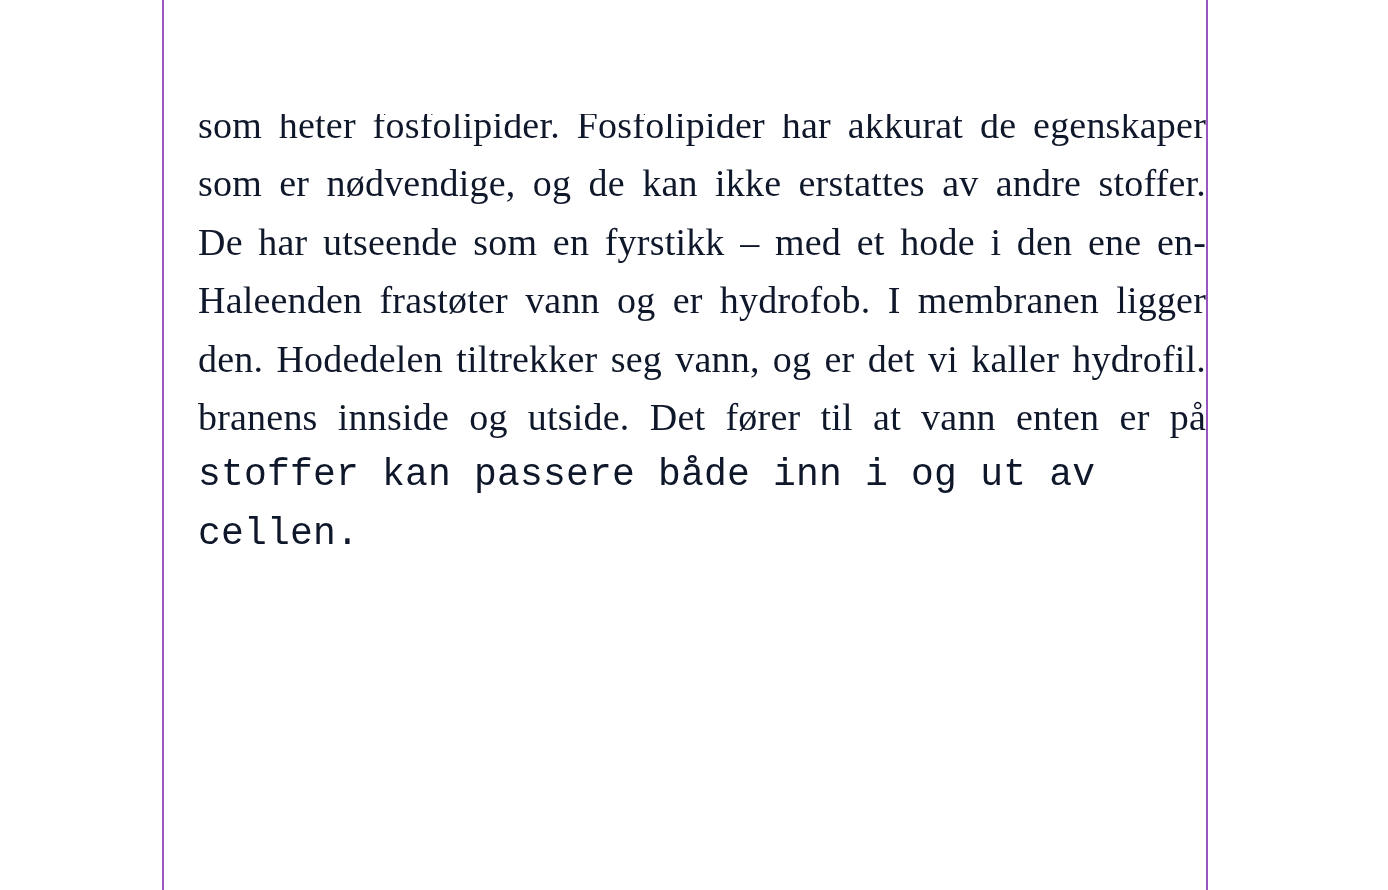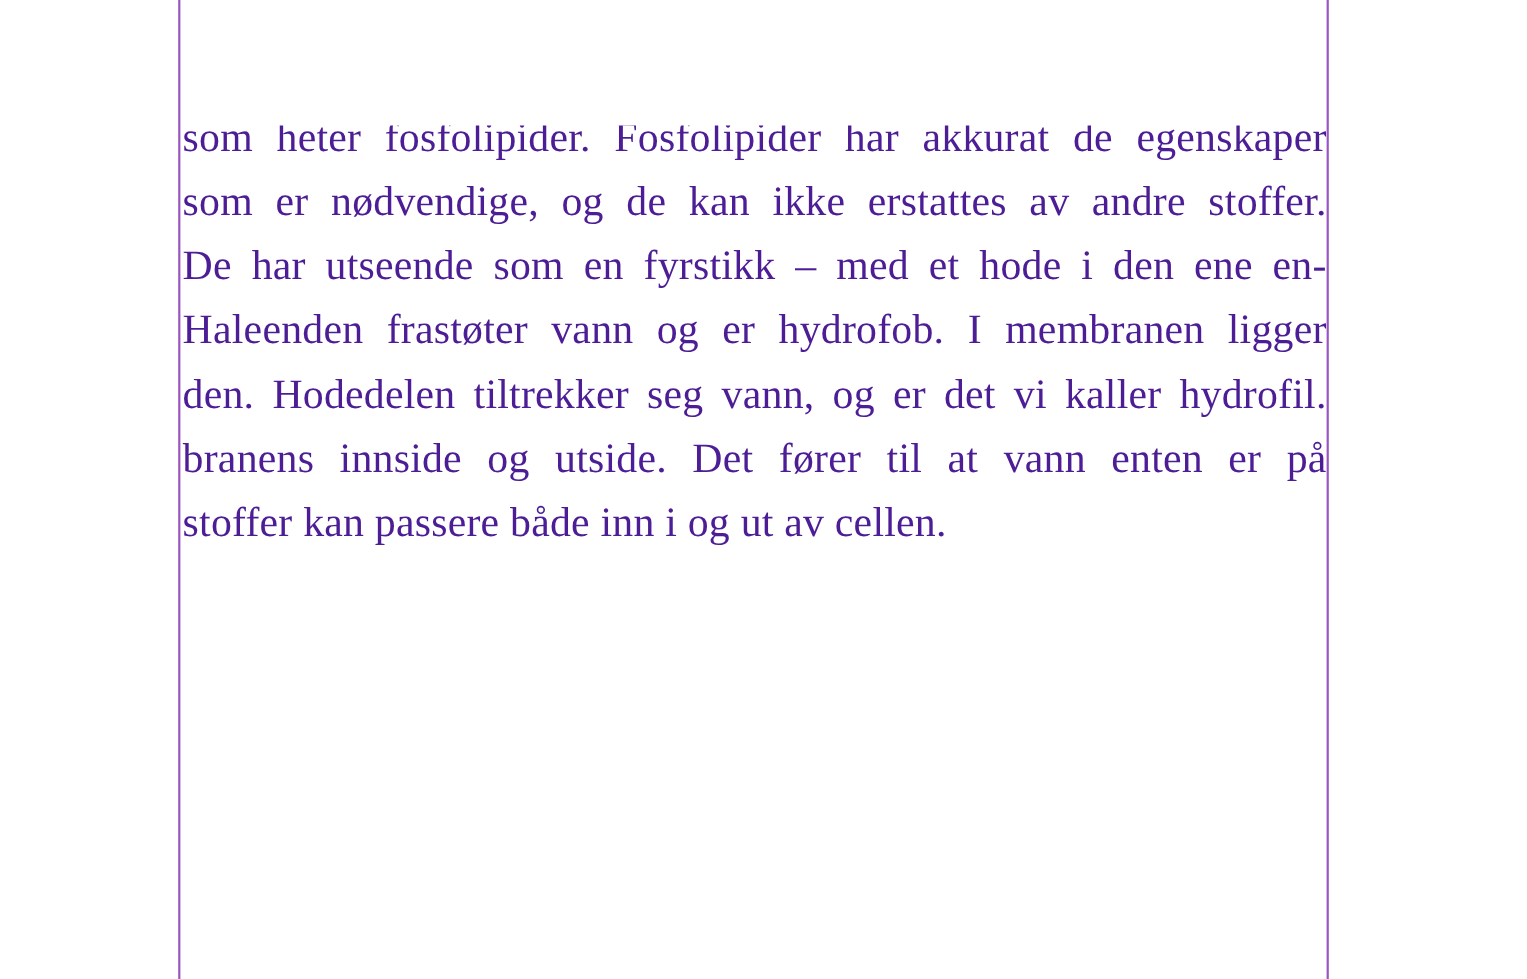--- a/index.html
+++ b/index.html
@@ -33,30 +33,32 @@
   }
 
   .text-inner {
     margin-top: -18px;
   }
 
   .line {
     font-size: 38px;
     line-height: 58.4px;
     height: 58.4px;
-    color: #4c1d95;
+    color: #0f172a;
     text-align: justify;
     text-align-last: justify;
     -moz-text-align-last: justify;
     letter-spacing: 0.2px;
+    margin-left: 32px;
   }
 
   .line.final {
     text-align: left;
     text-align-last: left;
+    font-family: Liberation Mono, monospace;
     -moz-text-align-last: left;
   }
 </style>
 </head>
 <body>
 
 <div class="guide-line left" style="background: rgb(154, 85, 192);"></div>
 
 <div class="guide-line right" style="background: rgb(154, 85, 192);"></div>
 

